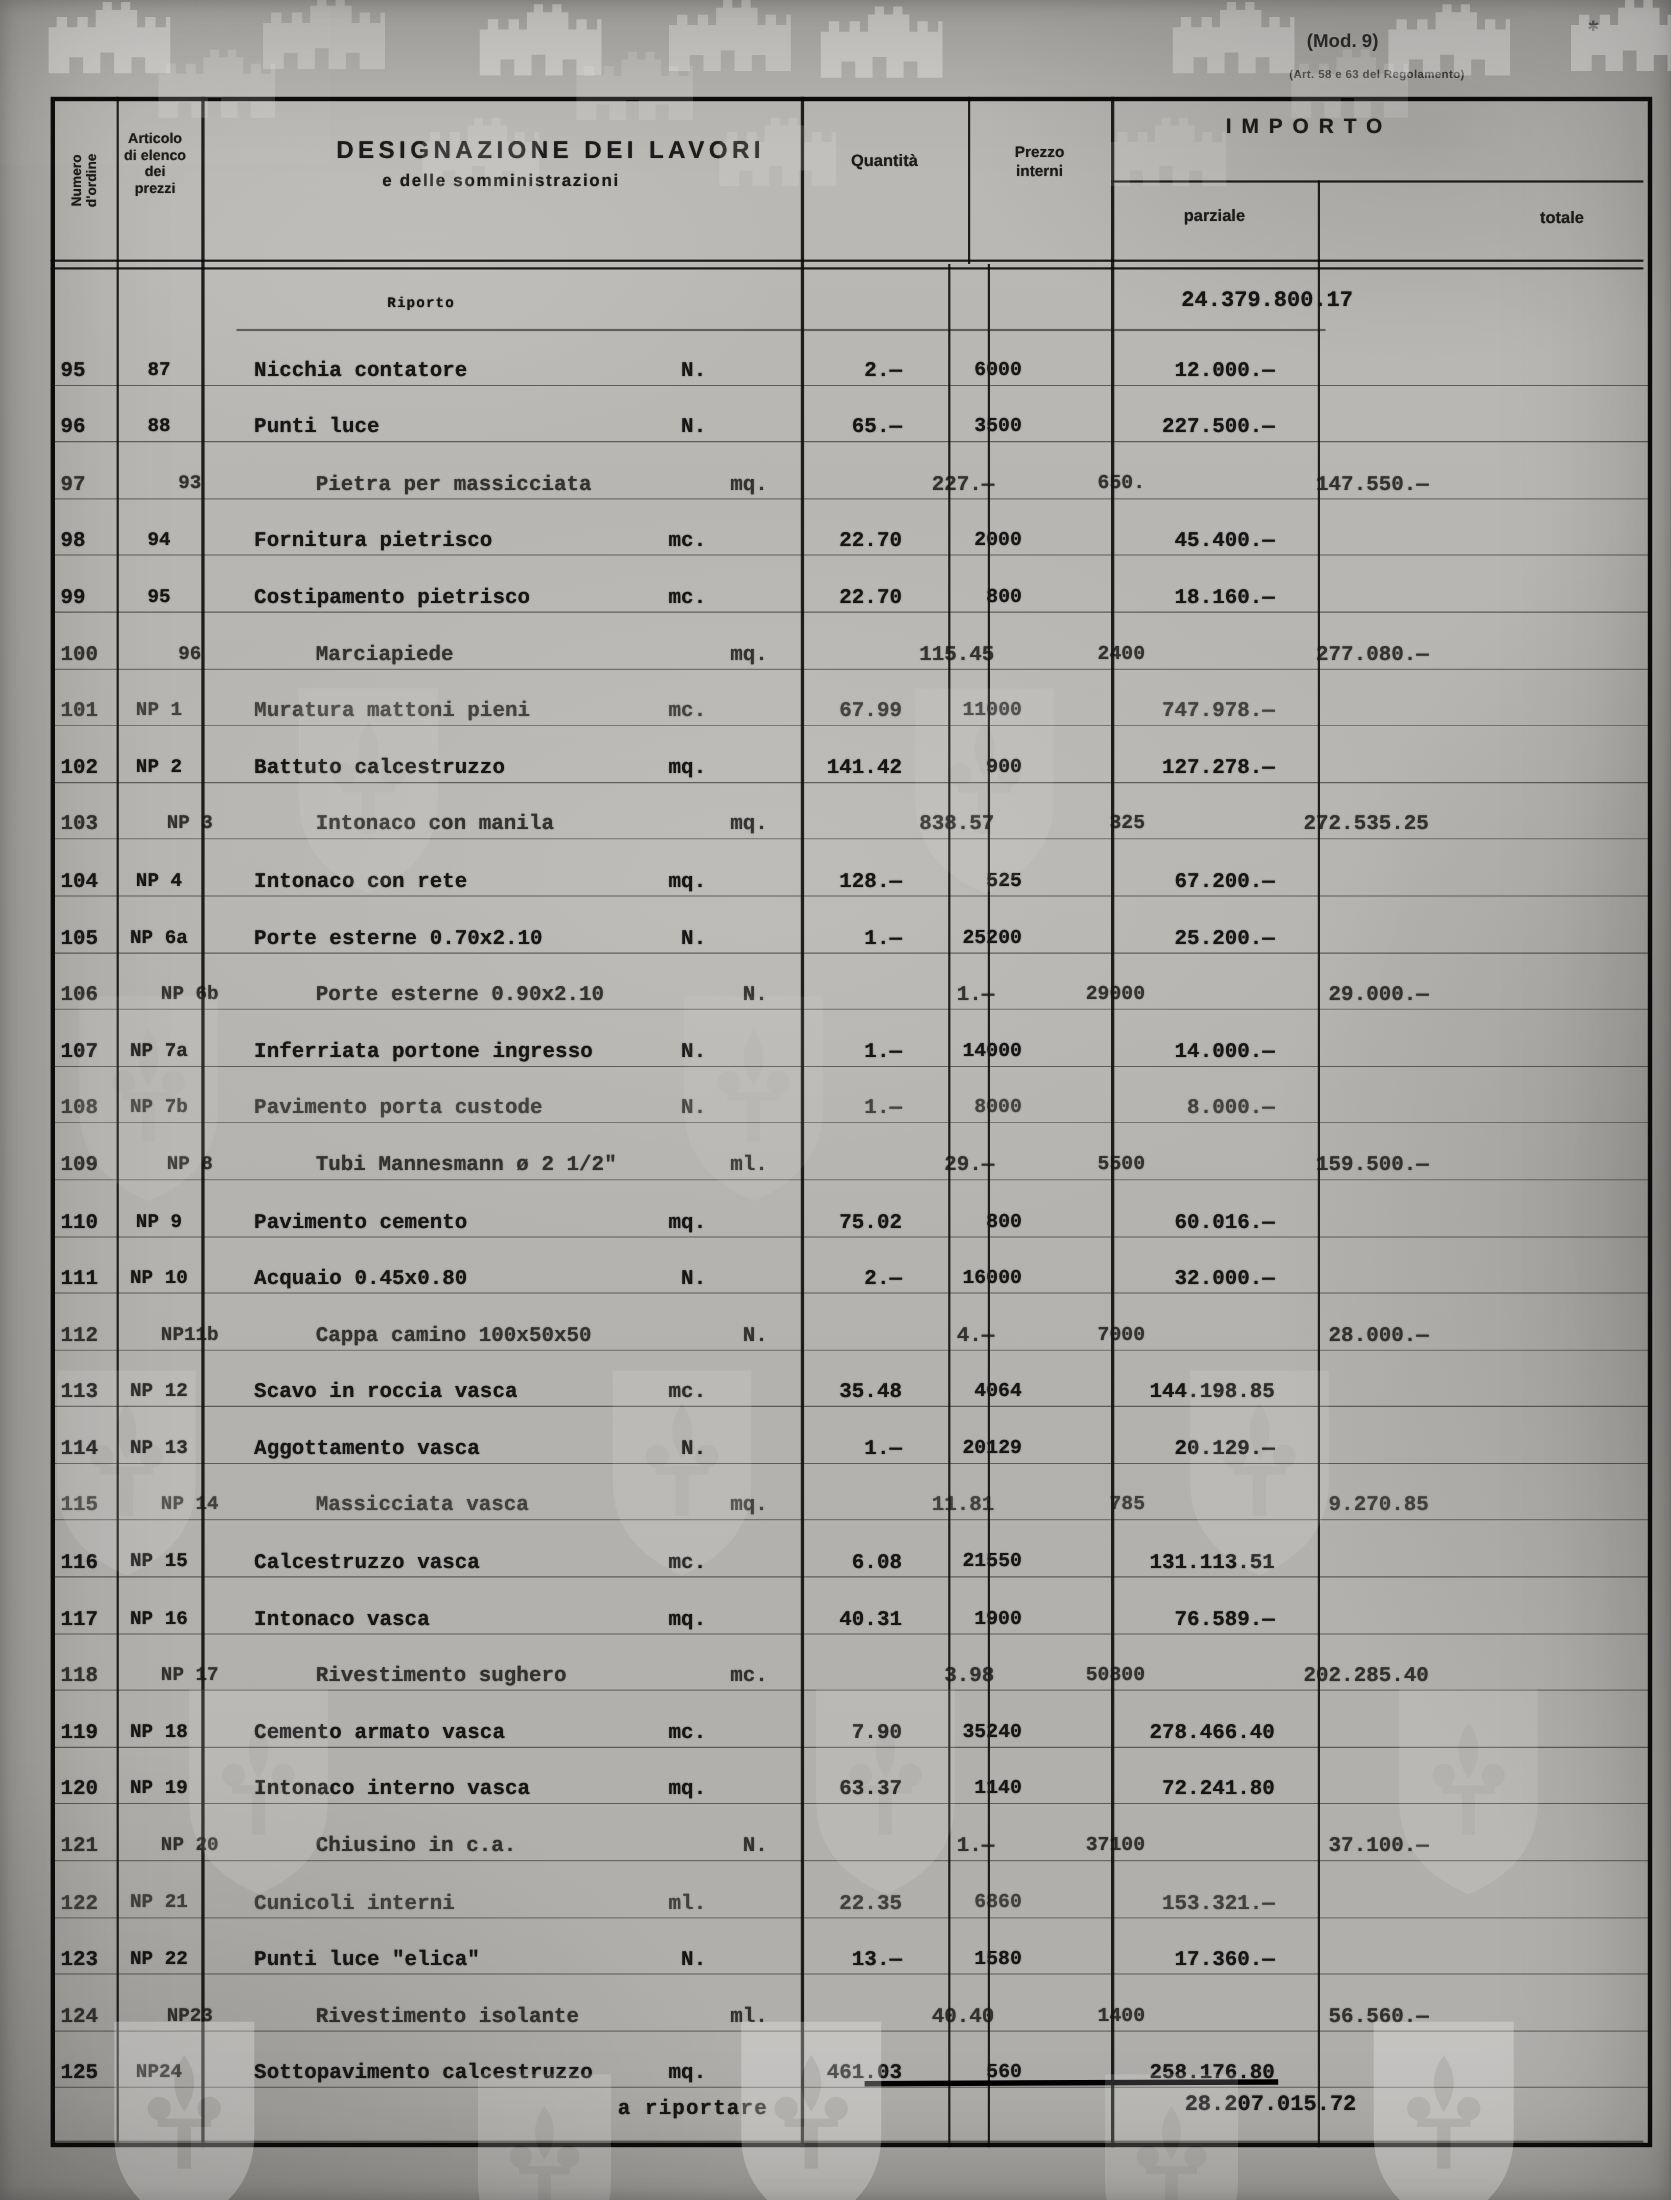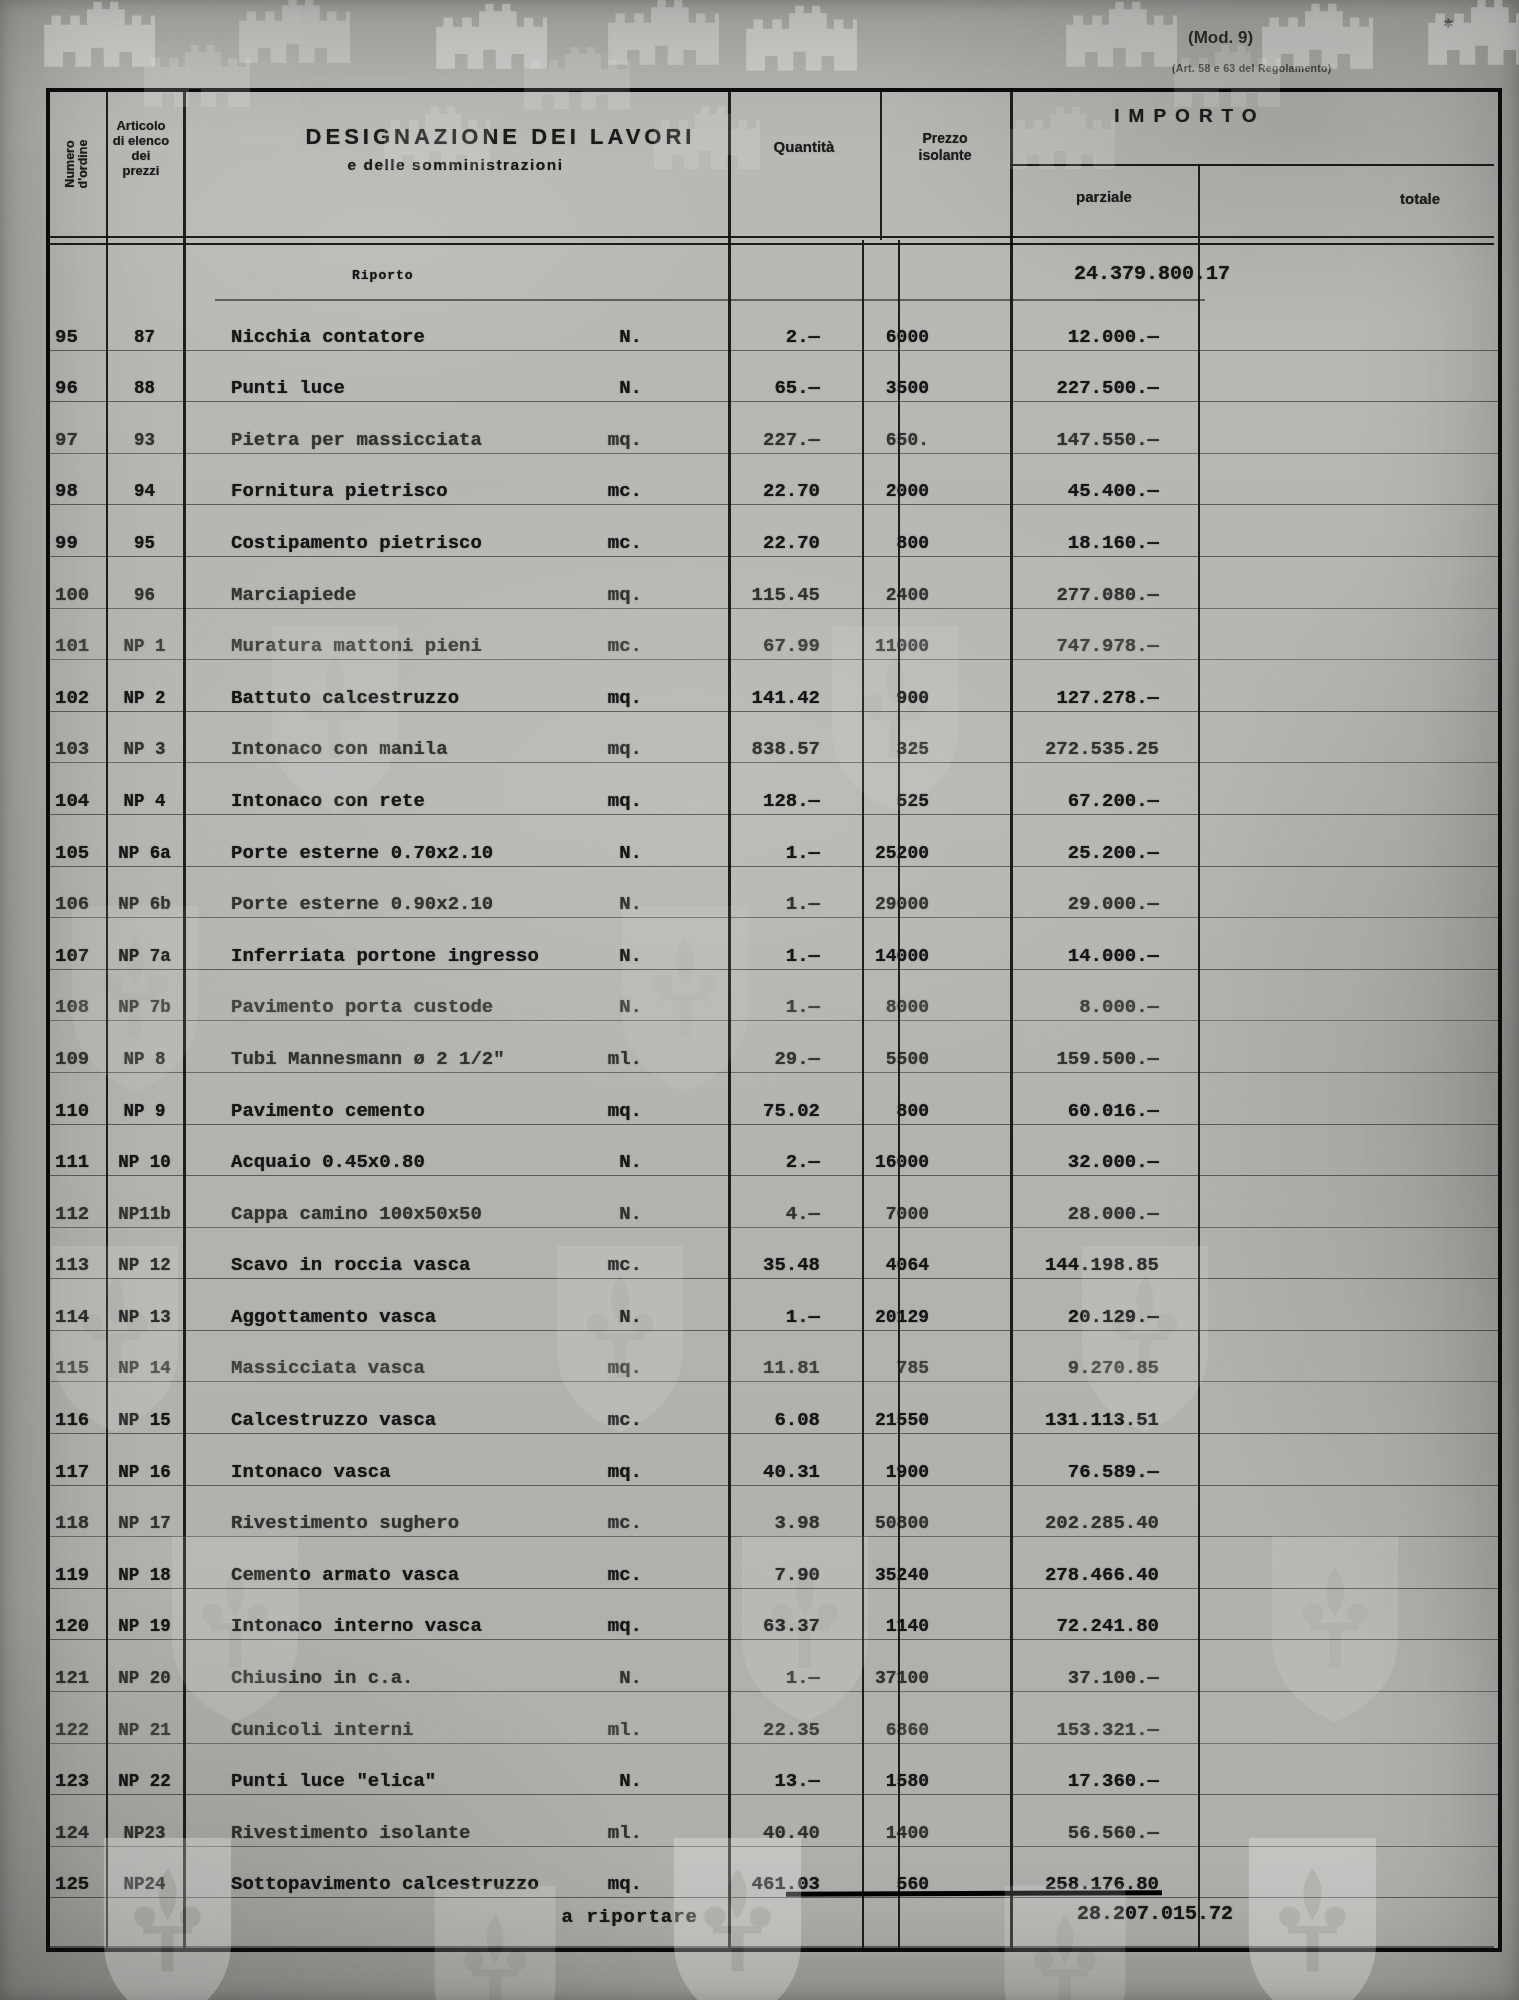--- a/index.html
+++ b/index.html
@@ -49,21 +49,21 @@
   .riporto-label{position:absolute;left:352px;top:268px;font-size:13px;letter-spacing:1px;}
   .riporto-value{position:absolute;left:1008px;top:262px;width:222px;text-align:right;font-size:20px;}
   .footer-label{position:absolute;left:468px;top:1906px;width:230px;text-align:right;font-size:19px;letter-spacing:1px;}
   .footer-value{position:absolute;left:1003px;top:1902px;width:230px;text-align:right;font-size:20px;}
   .sumline{position:absolute;left:786px;top:1891px;width:376px;height:5px;background:#060606;transform:rotate(-0.25deg);}
 
   
   .rows{position:absolute;left:48px;top:299px;width:1452px;}
   .row{display:flex;height:51.6px;align-items:flex-end;
        border-bottom:1.7px solid rgba(22,22,22,0.55);box-sizing:border-box;}
-  .row:nth-child(3n){opacity:0.82;}
+  .row:nth-child(3n){opacity:0.82;gap:28px;}
   .row:nth-child(7n){opacity:0.72;}
   .c{box-sizing:border-box;padding-bottom:2px;font-size:19px;line-height:22px;white-space:nowrap;}
   .c-num{width:58px;padding-left:7px;}
   .c-art{width:77px;text-align:center;font-size:17.5px;}
   .c-desc{width:477px;display:flex;justify-content:space-between;padding-left:48px;padding-right:18px;}
   .c-qty{width:170px;text-align:right;padding-right:10px;}
   .c-price{width:112px;text-align:right;padding-right:13px;font-size:18px;}
   .c-partial{width:225px;text-align:right;padding-right:8px;}
   .c-total{flex:1;}
 
@@ -125,21 +125,21 @@
     <div class="printed h-num">Numero
 d'ordine</div>
     <div class="printed h-art">Articolo
 di elenco
 dei
 prezzi</div>
     <div class="printed h-desc1">DESIGNAZIONE DEI LAVORI</div>
     <div class="printed h-desc2">e delle somministrazioni</div>
     <div class="printed h-qty">Quantità</div>
     <div class="printed h-price">Prezzo
-isolante</div>
+interni</div>
     <div class="printed h-imp">IMPORTO</div>
     <div class="printed h-par">parziale</div>
     <div class="printed h-tot">totale</div>
 
     <div class="typed riporto-label">Riporto</div>
     <div class="typed riporto-value">24.379.800.17</div>
     <div class="rule" style="left:215px;top:299px;width:990px;"></div>
 
     <div class="rows">
 

